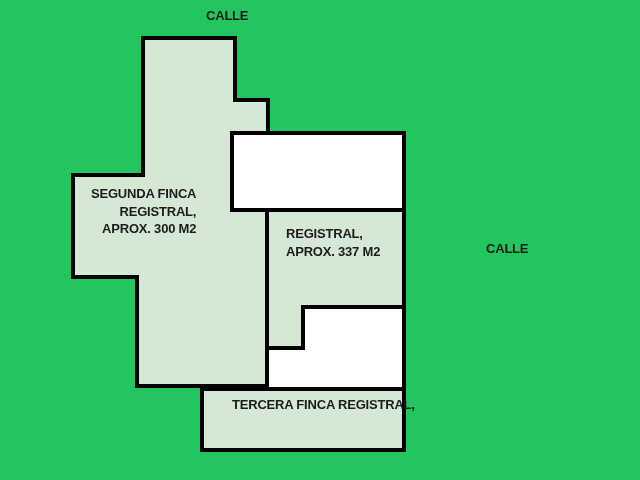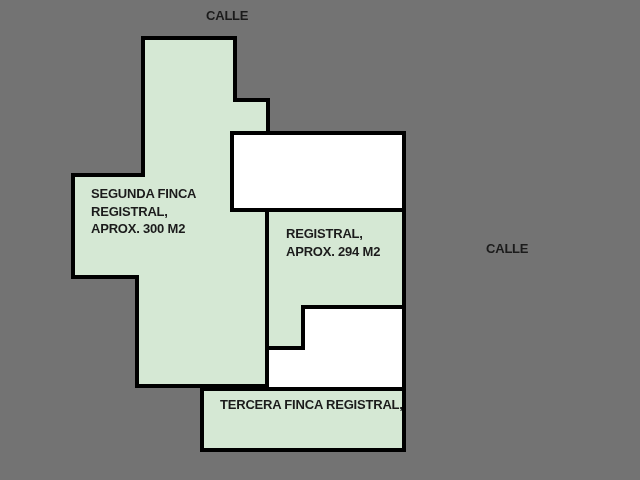--- a/index.html
+++ b/index.html
@@ -26,28 +26,28 @@
     position: absolute;
     font-weight: bold;
     font-size: 13px;
     line-height: 17.5px;
     letter-spacing: -0.2px;
     color: #1b1b1b;
     white-space: nowrap;
   }
   .calle-top   { left: 206px; top: 7px; }
   .calle-right { left: 486px; top: 240px; }
-  .seg-label   { left: 91px;  top: 185px; }
+  .seg-label   { left: 91px;  top: 185px; text-align: right; }
   .t236-label  { left: 286px; top: 225px; }
-  .t247-label  { left: 220px; top: 396px; }
+  .t247-label  { left: 232px; top: 396px; }
 </style>
 </head>
 <body>
 
-<div class="canvas" style="background: #737373;">
+<div class="canvas" style="background: #22c55e;">
 
   <svg class="map" viewBox="0 0 640 480">
       <polygon points="143,38 235,38 235,100 268,100 268,133 232,133 232,210 267,210 267,386 137,386 137,277 73,277 73,175 143,175" fill="#d5e8d4" stroke="#000000" stroke-width="4" stroke-linejoin="miter"></polygon>
       <polygon points="232,133 404,133 404,210 232,210" fill="#ffffff" stroke="#000000" stroke-width="4" stroke-linejoin="miter"></polygon>
       <polygon points="267,210 404,210 404,307 303,307 303,348 267,348" fill="#d5e8d4" stroke="#000000" stroke-width="4" stroke-linejoin="miter"></polygon>
       <polygon points="303,307 404,307 404,389 267,389 267,348 303,348" fill="#ffffff" stroke="#000000" stroke-width="4" stroke-linejoin="miter"></polygon>
       <polygon points="202,389 404,389 404,450 202,450" fill="#d5e8d4" stroke="#000000" stroke-width="4" stroke-linejoin="miter"></polygon>
     </svg>
 
   <div class="lbl calle-top" style="color: rgb(27, 27, 27);">CALLE</div>
@@ -55,20 +55,20 @@
   <div class="lbl calle-right" style="color: rgb(27, 27, 27);">CALLE</div>
 
   <div class="lbl seg-label" style="color: rgb(27, 27, 27);">
     <div>SEGUNDA FINCA</div>
     <div>REGISTRAL,</div>
     <div>APROX. 300 M2</div>
   </div>
 
   <div class="lbl t236-label" style="color: rgb(27, 27, 27);">
     <div>REGISTRAL,</div>
-    <div>APROX. 294 M2</div>
+    <div>APROX. 337 M2</div>
   </div>
 
   <div class="lbl t247-label" style="color: rgb(27, 27, 27);">
     <div>TERCERA FINCA REGISTRAL,</div>
   </div>
 
 </div>
 
 </body></html>

